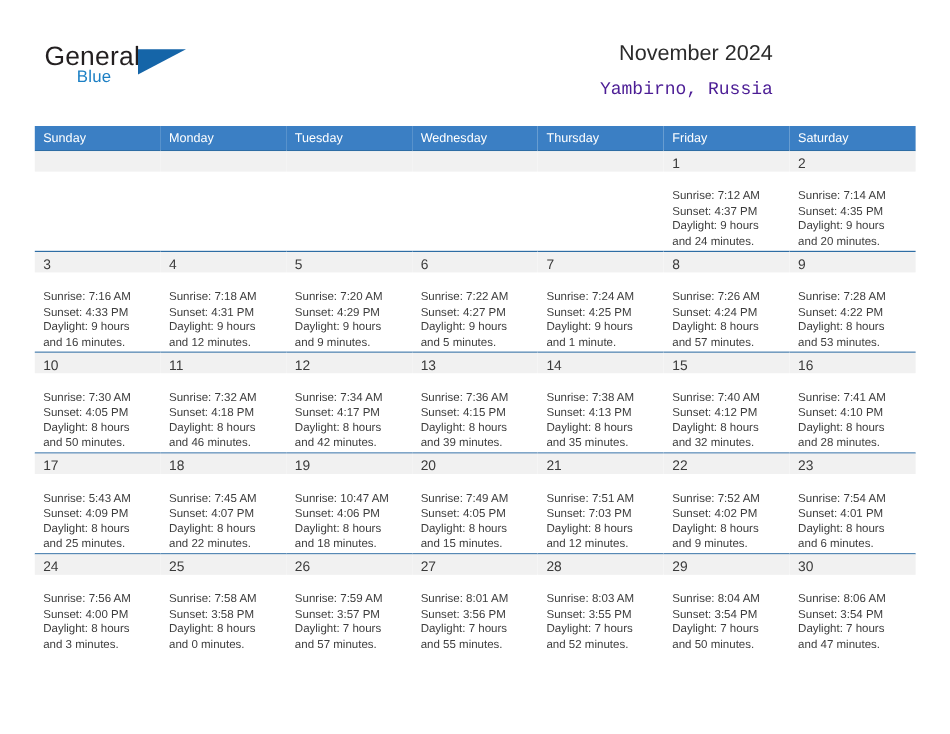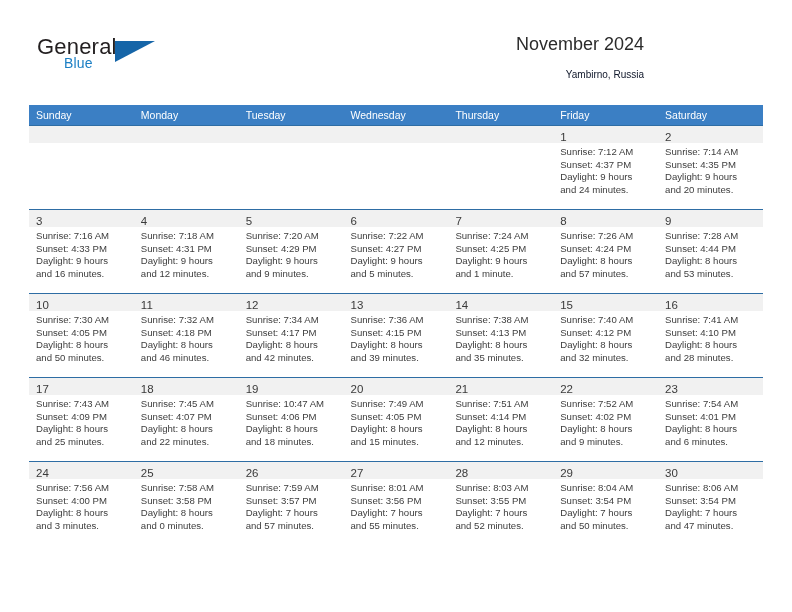--- a/index.html
+++ b/index.html
@@ -75,24 +75,24 @@
   .cal-title {
     font-size: 18px;
     line-height: 33px;
     color: #2b2b2b;
     font-weight: normal;
     font-family: "Liberation Sans", sans-serif;
     white-space: nowrap;
   }
   .cal-subtitle {
     margin-top: 5px;
-    font-size: 10px;
+    font-size: 15px;
     line-height: 18px;
-    color: #0f172a;
-    font-family: Liberation Sans, sans-serif;
+    color: #4c1d95;
+    font-family: Liberation Mono, monospace;
     white-space: nowrap;
   }
 
   
   .calendar {
     position: absolute;
     left: 29px;
     top: 105px;
     width: 734px;
     border-collapse: collapse;
@@ -138,21 +138,21 @@
     box-sizing: border-box;
   }
   .daynum {
     font-size: 11.5px;
     color: #3a3a3a;
     line-height: 15px;
     font-family: "Liberation Sans", sans-serif;
   }
 
   .cell-body {
-    padding: 3px 4px 0 7px;
+    padding: 15px 4px 0 7px;
   }
   .cell-body div {
     font-size: 9.6px;
     line-height: 12.6px;
     color: #3d3d3d;
     white-space: nowrap;
     font-family: "Liberation Sans", sans-serif;
   }
 </style>
 </head>
@@ -302,21 +302,21 @@
                 <div>Daylight: 8 hours</div>
                 <div>and 57 minutes.</div>
               </div>
             </div>
           </td>
           <td>
             <div class="cell">
               <div class="daynum-strip"><span class="daynum">9</span></div>
               <div class="cell-body">
                 <div>Sunrise: 7:28 AM</div>
-                <div>Sunset: 4:44 PM</div>
+                <div>Sunset: 4:22 PM</div>
                 <div>Daylight: 8 hours</div>
                 <div>and 53 minutes.</div>
               </div>
             </div>
           </td>
         </tr>
         <tr>
           <td>
             <div class="cell">
               <div class="daynum-strip"><span class="daynum">10</span></div>
@@ -393,21 +393,21 @@
                 <div>and 28 minutes.</div>
               </div>
             </div>
           </td>
         </tr>
         <tr>
           <td>
             <div class="cell">
               <div class="daynum-strip"><span class="daynum">17</span></div>
               <div class="cell-body">
-                <div>Sunrise: 7:43 AM</div>
+                <div>Sunrise: 5:43 AM</div>
                 <div>Sunset: 4:09 PM</div>
                 <div>Daylight: 8 hours</div>
                 <div>and 25 minutes.</div>
               </div>
             </div>
           </td>
           <td>
             <div class="cell">
               <div class="daynum-strip"><span class="daynum">18</span></div>
               <div class="cell-body">
@@ -438,21 +438,21 @@
                 <div>Daylight: 8 hours</div>
                 <div>and 15 minutes.</div>
               </div>
             </div>
           </td>
           <td>
             <div class="cell">
               <div class="daynum-strip"><span class="daynum">21</span></div>
               <div class="cell-body">
                 <div>Sunrise: 7:51 AM</div>
-                <div>Sunset: 4:14 PM</div>
+                <div>Sunset: 7:03 PM</div>
                 <div>Daylight: 8 hours</div>
                 <div>and 12 minutes.</div>
               </div>
             </div>
           </td>
           <td>
             <div class="cell">
               <div class="daynum-strip"><span class="daynum">22</span></div>
               <div class="cell-body">
                 <div>Sunrise: 7:52 AM</div>

